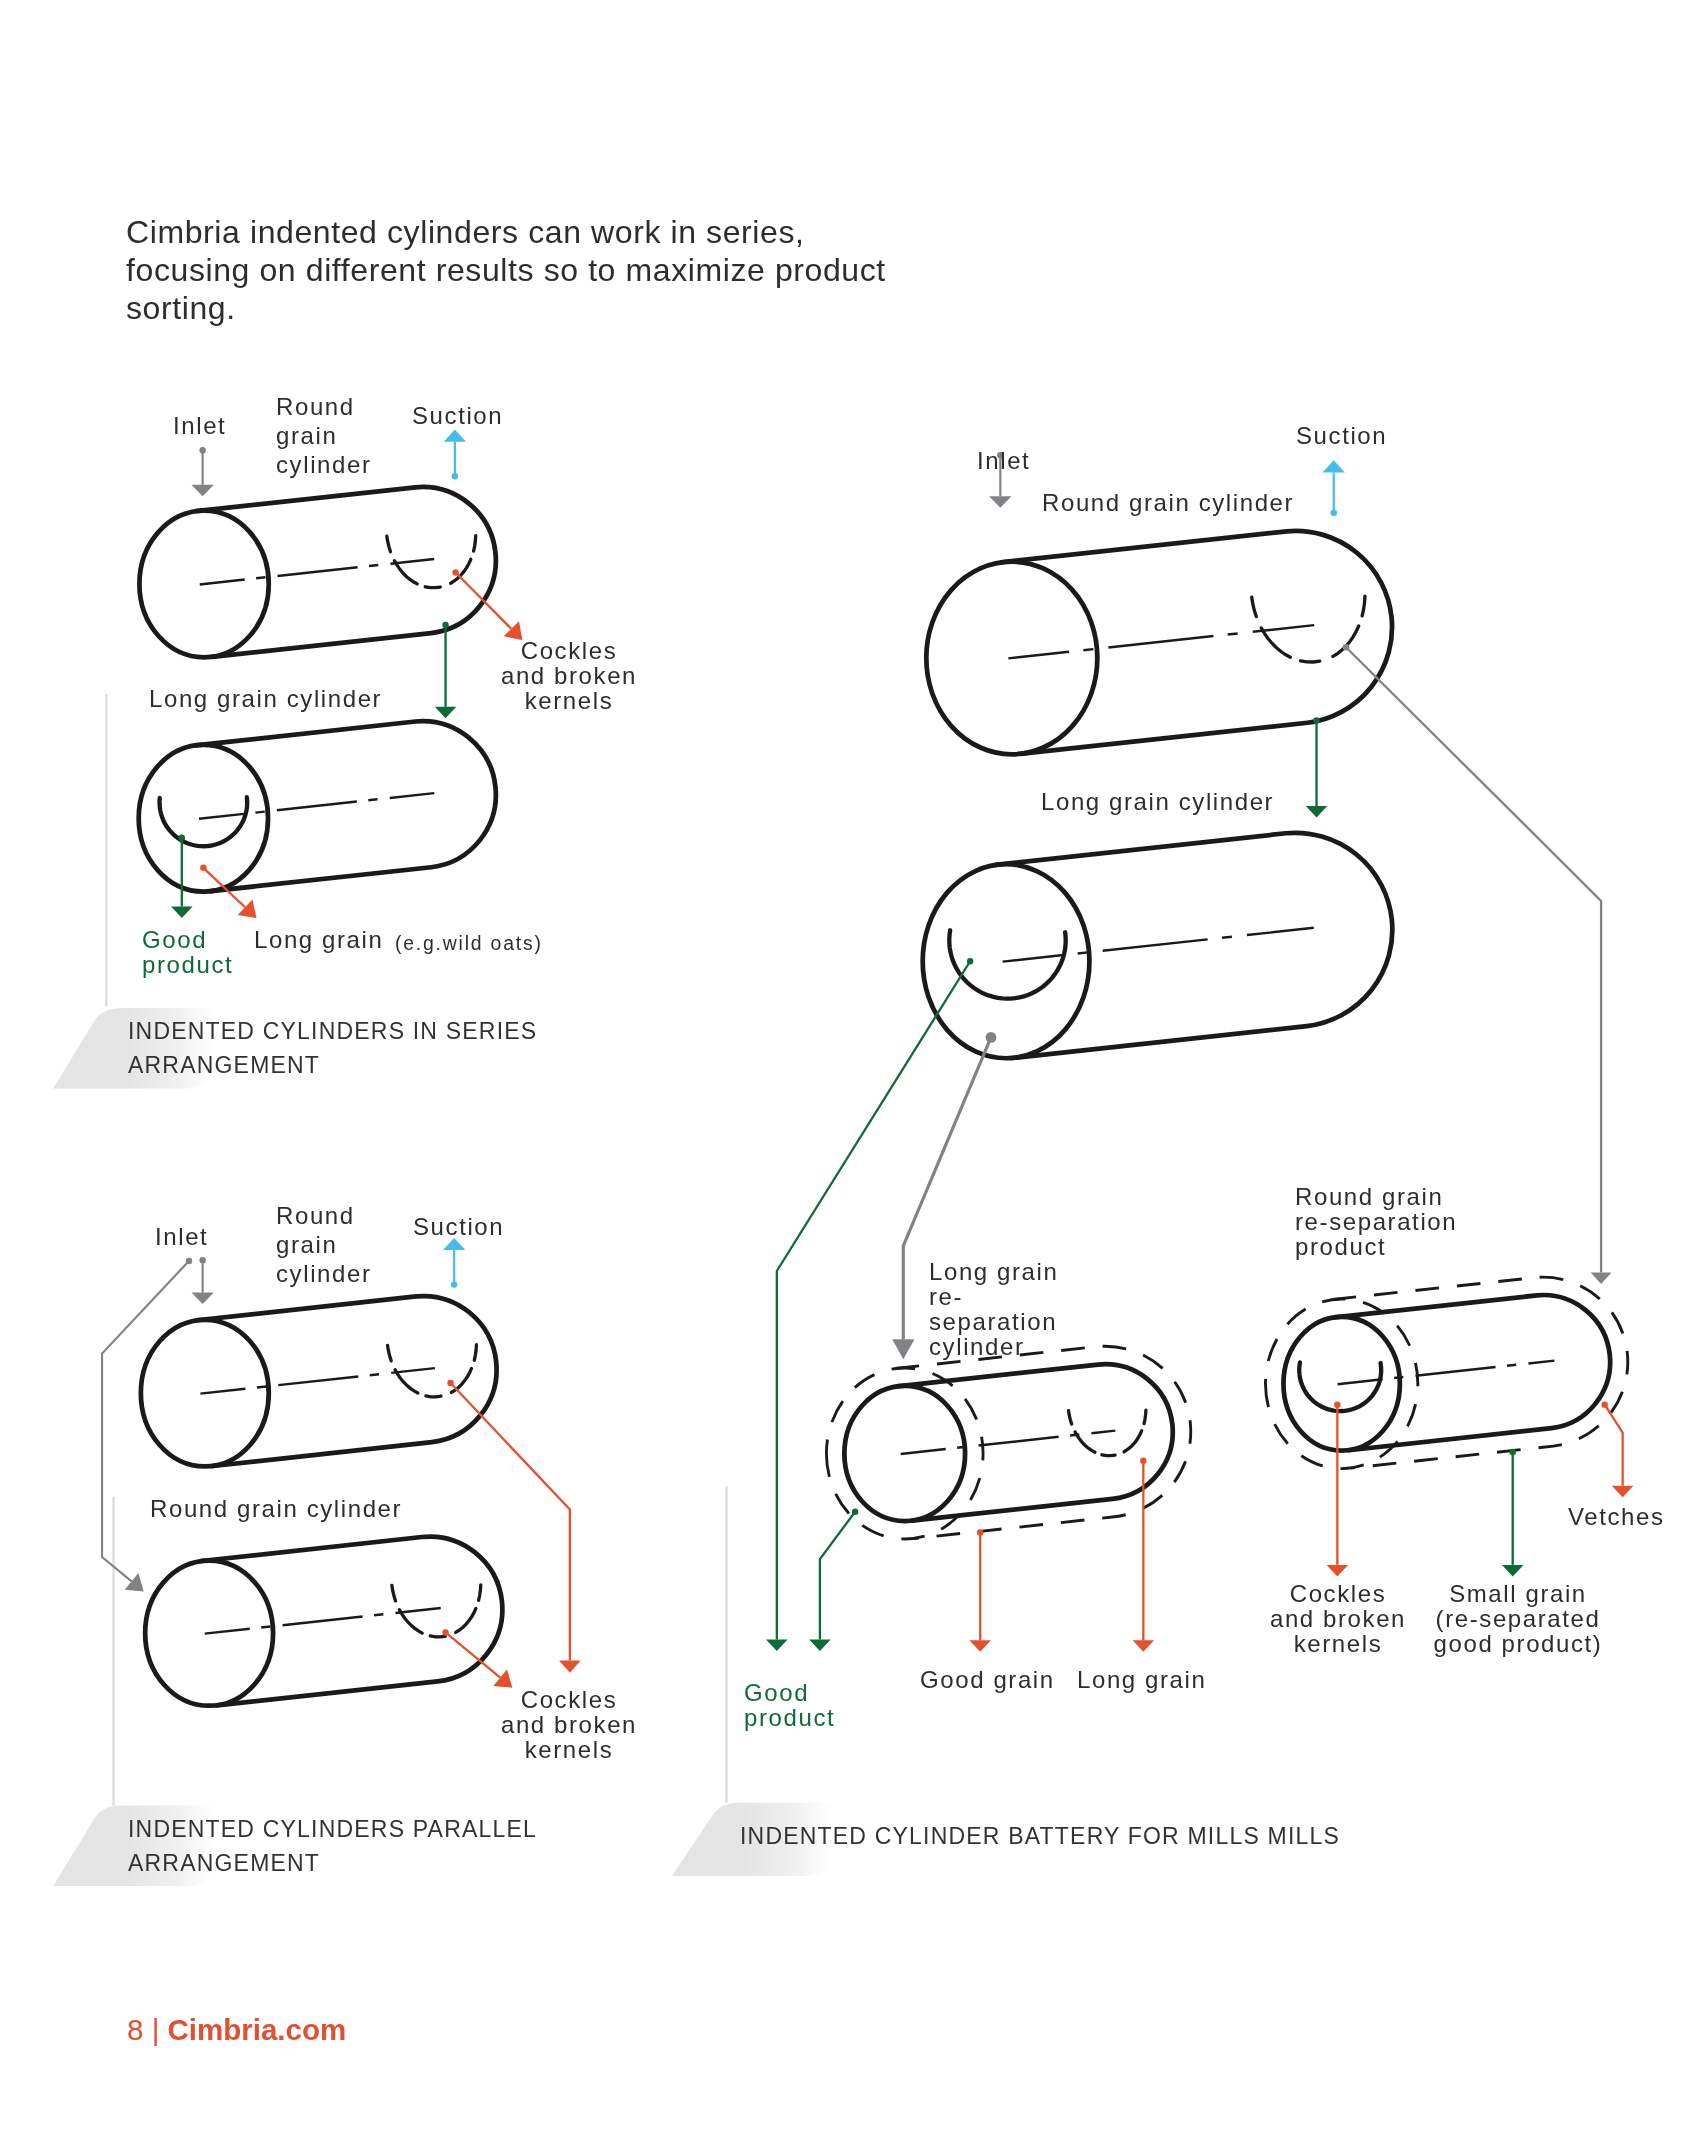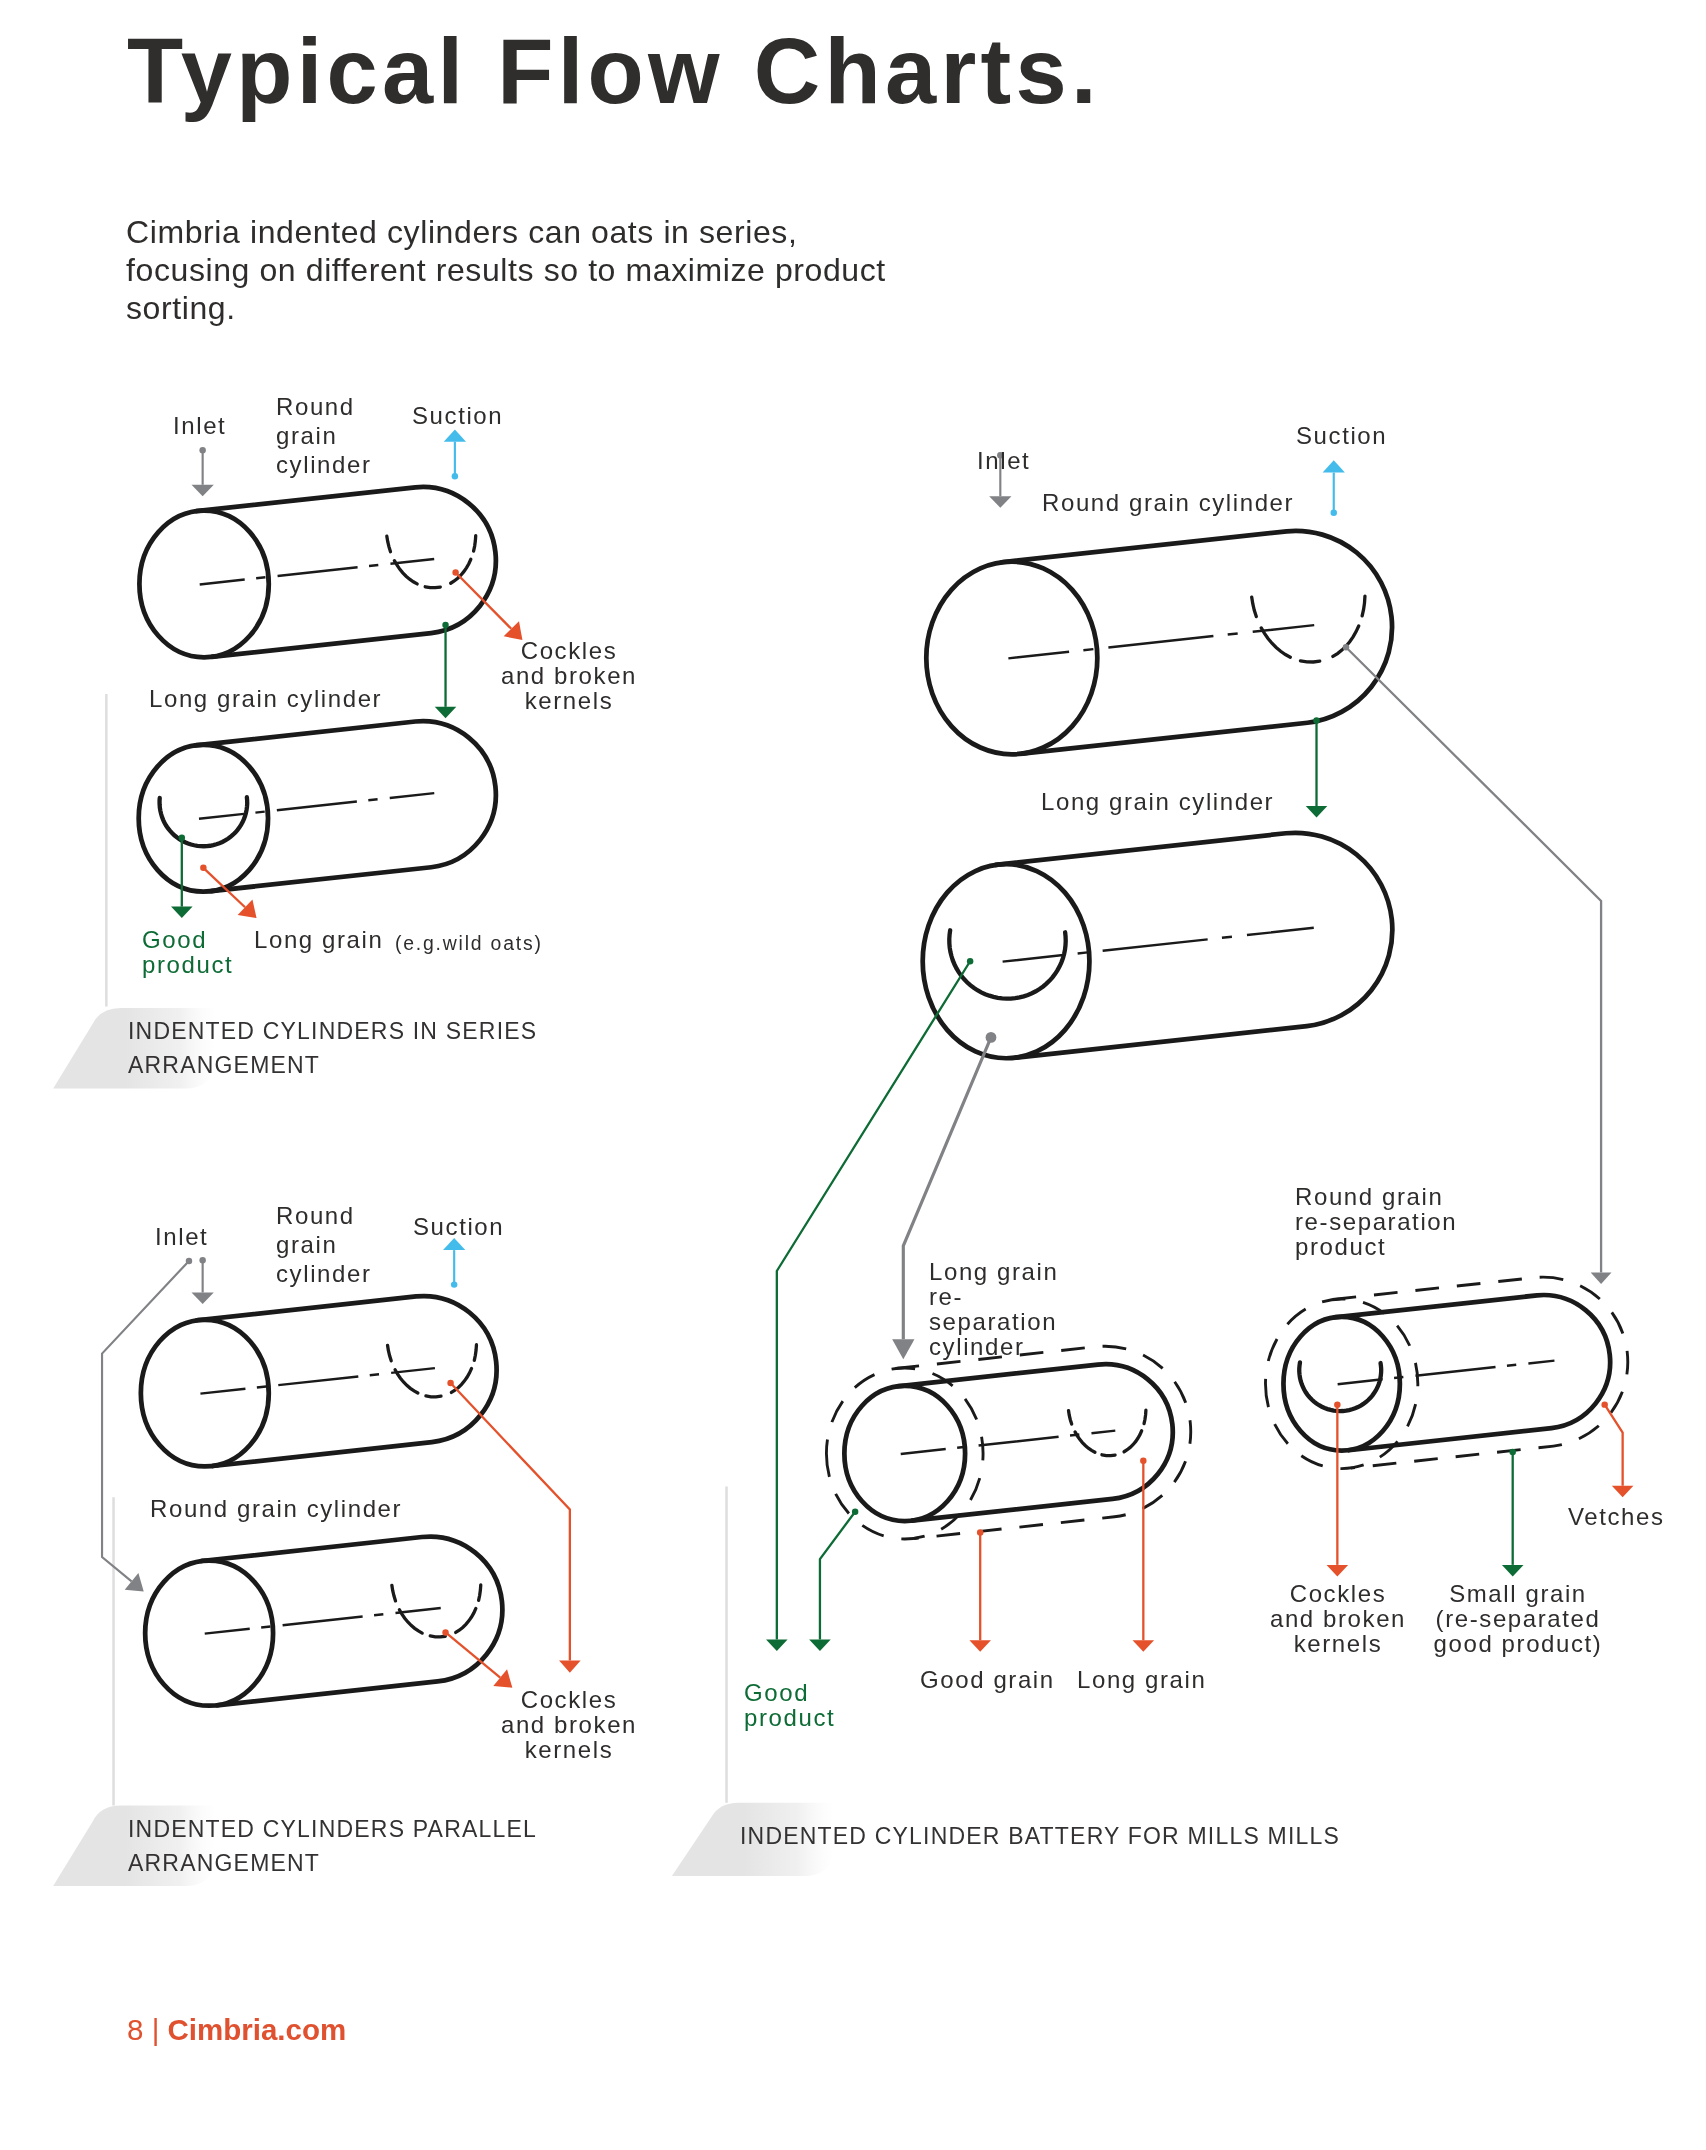--- a/index.html
+++ b/index.html
@@ -20,22 +20,21 @@
   #cap3{left:740px;top:1819px;width:647px;}
   #footer{left:127px;top:2013px;font-size:29.5px;letter-spacing:0px;color:#E0512F;white-space:nowrap;}
   #footer b{font-weight:700;}
   svg#art{position:absolute;left:0;top:0;}
 </style>
 </head>
 <body>
 
 <div id="page">
 
-  <div class="abs" id="title">Typical Flow Charts.</div>
-  <div class="abs" id="intro">Cimbria indented cylinders can oats in series, focusing on different results so to maximize product sorting.</div>
+  <div class="abs" id="intro">Cimbria indented cylinders can work in series, focusing on different results so to maximize product sorting.</div>
 
   <svg id="art" width="1706" height="2151" viewBox="0 0 2374 2992">
   <defs>
     <linearGradient id="plateGrad" gradientUnits="userSpaceOnUse" x1="74" y1="0" x2="300" y2="0">
       <stop offset="0" stop-color="#E4E4E4" stop-opacity="1"></stop>
       <stop offset="0.45" stop-color="#E4E4E4" stop-opacity="1"></stop>
       <stop offset="0.78" stop-color="#E8E8E8" stop-opacity="0.65"></stop>
       <stop offset="1" stop-color="#F4F4F4" stop-opacity="0"></stop>
     </linearGradient>
     <linearGradient id="plateGrad3" gradientUnits="userSpaceOnUse" x1="935" y1="0" x2="1160" y2="0">

